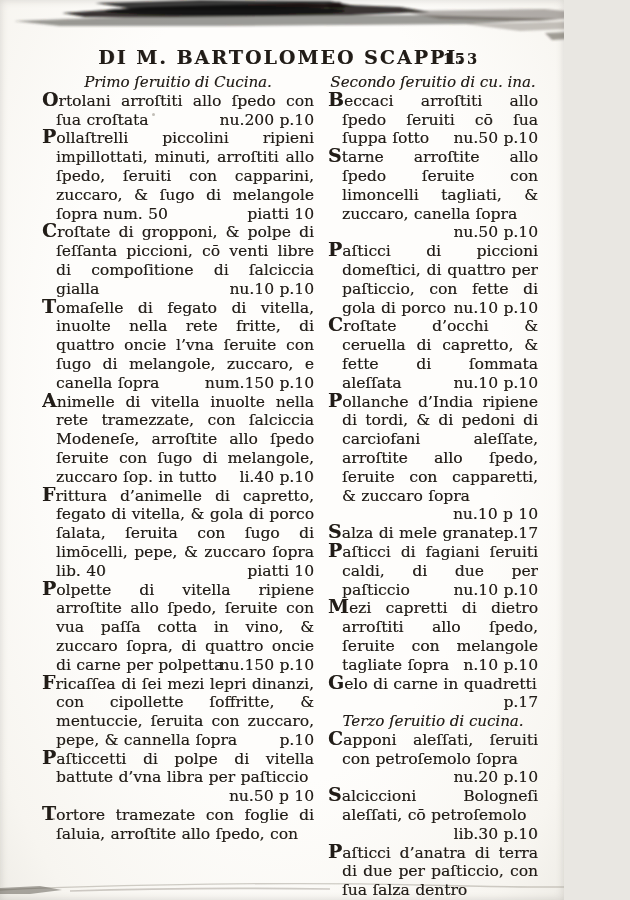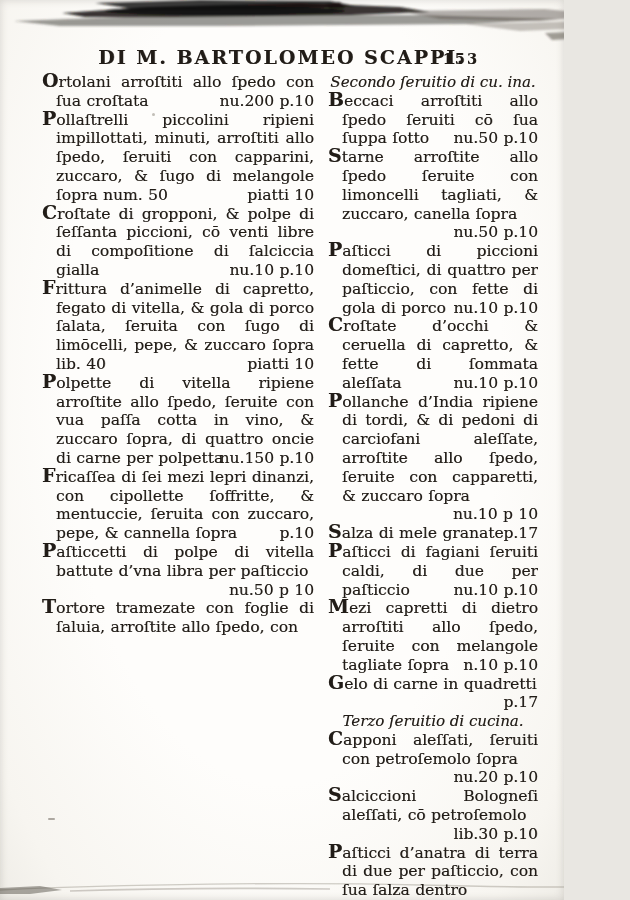--- a/index.html
+++ b/index.html
@@ -98,23 +98,26 @@
 
   <div class="speck s1"></div>
   <div class="speck s2"></div>
   <div class="speck s3"></div>
 
   <div class="running-head">DI M. BARTOLOMEO SCAPPI.</div>
   <div class="page-number">153</div>
 
   <div class="columns" id="columns">
       <div class="col col-left">
+        <div class="heading">Primo ſeruitio di Cucina.</div>
         <p class="entry"><span class="initial">O</span>rtolani arroſtiti allo ſpedo con ſua croſtata<span class="ref">nu.200 p.10</span></p>
         <p class="entry"><span class="initial">P</span>ollaſtrelli piccolini ripieni impillottati, minuti, arroſtiti allo ſpedo, ſeruiti con capparini, zuccaro, &amp; ſugo di melangole ſopra num. 50<span class="ref">piatti 10</span></p>
         <p class="entry"><span class="initial">C</span>roſtate di gropponi, &amp; polpe di ſeſſanta piccioni, cō venti libre di compoſitione di ſalciccia gialla<span class="ref">nu.10 p.10</span></p>
+        <p class="entry"><span class="initial">T</span>omaſelle di fegato di vitella, inuolte nella rete fritte, di quattro oncie l’vna ſeruite con ſugo di melangole, zuccaro, e canella ſopra<span class="ref">num.150 p.10</span></p>
+        <p class="entry"><span class="initial">A</span>nimelle di vitella inuolte nella rete tramezzate, con ſalciccia Modeneſe, arroſtite allo ſpedo ſeruite con ſugo di melangole, zuccaro ſop. in tutto<span class="ref">li.40 p.10</span></p>
         <p class="entry"><span class="initial">F</span>rittura d’animelle di capretto, fegato di vitella, &amp; gola di porco ſalata, ſeruita con ſugo di limōcelli, pepe, &amp; zuccaro ſopra lib. 40<span class="ref">piatti 10</span></p>
         <p class="entry"><span class="initial">P</span>olpette di vitella ripiene arroſtite allo ſpedo, ſeruite con vua paſſa cotta in vino, &amp; zuccaro ſopra, di quattro oncie di carne per polpetta<span class="ref">nu.150 p.10</span></p>
         <p class="entry"><span class="initial">F</span>ricaſſea di ſei mezi lepri dinanzi, con cipollette ſoffritte, &amp; mentuccie, ſeruita con zuccaro, pepe, &amp; cannella ſopra<span class="ref">p.10</span></p>
         <p class="entry"><span class="initial">P</span>aſticcetti di polpe di vitella battute d’vna libra per paſticcio<span class="ref">nu.50 p 10</span></p>
         <p class="entry"><span class="initial">T</span>ortore tramezate con foglie di ſaluia, arroſtite allo ſpedo, con</p>
       </div>
       <div class="col col-right">
         <div class="heading">Secondo ſeruitio di cu. ina.</div>
         <p class="entry"><span class="initial">B</span>eccaci arroſtiti allo ſpedo ſeruiti cō ſua ſuppa ſotto<span class="ref">nu.50 p.10</span></p>
         <p class="entry"><span class="initial">S</span>tarne arroſtite allo ſpedo ſeruite con limoncelli tagliati, &amp; zuccaro, canella ſopra<span class="ref">nu.50 p.10</span></p>

